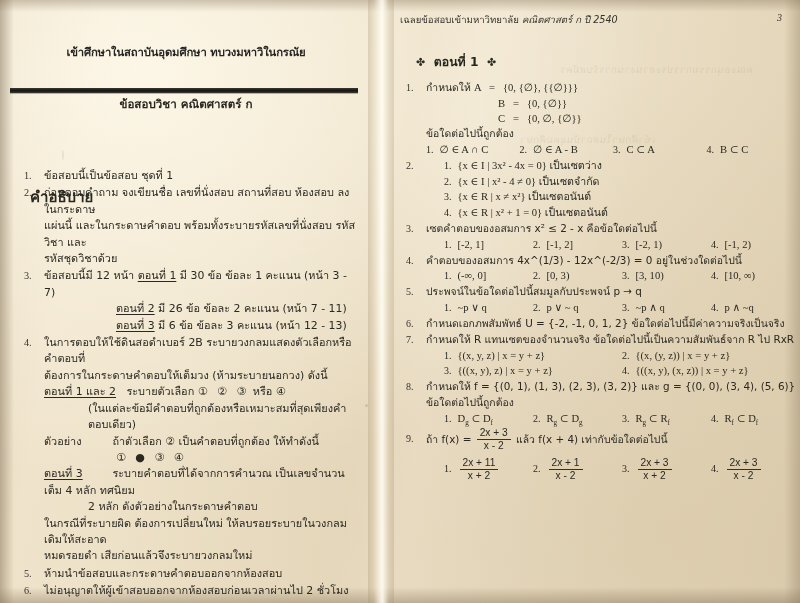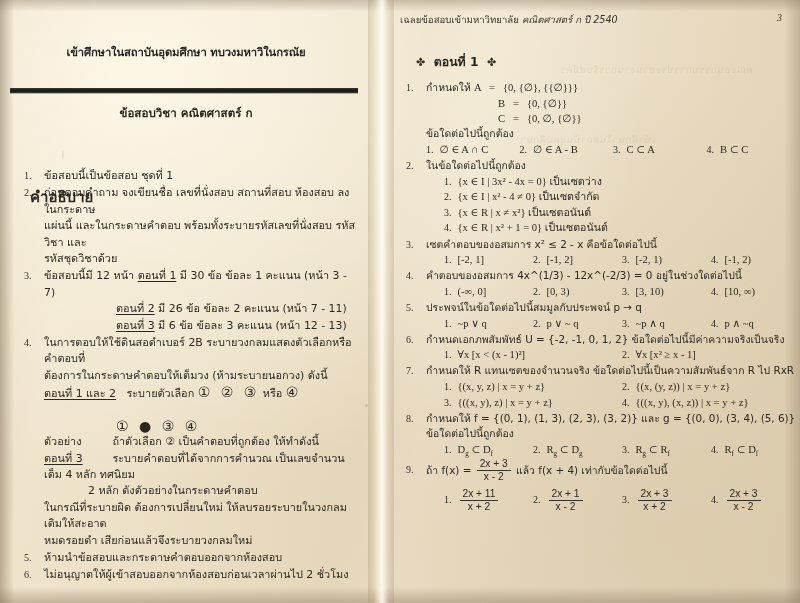--- a/index.html
+++ b/index.html
@@ -47,42 +47,42 @@
   .col-right{left:394px;width:406px;height:603px;}
 
   
   .title-block{position:absolute;left:18px;top:44px;width:336px;text-align:center;}
   .t-line{font-weight:bold;font-size:11.3px;letter-spacing:-0.15px;line-height:17px;color:#262522;}
   .rule{
     position:absolute;left:10px;top:88px;width:348px;height:5px;
     background:linear-gradient(180deg,#3a3833,#15140f 55%,#3d3b35);
     box-shadow:0 1px 0 rgba(70,62,48,.35);
   }
-  .subject{position:absolute;left:18px;top:104px;width:336px;text-align:center;
+  .subject{position:absolute;left:18px;top:95px;width:336px;text-align:center;
     font-weight:bold;font-size:11.6px;color:#28271f;}
   .kam{position:absolute;left:30px;top:148px;font-weight:bold;font-size:15px;color:#282720;margin-top:37px;}
 
   ol.instructions{
     position:absolute;left:16px;top:168px;width:340px;
     margin:0;padding:0;list-style:none;
   }
   ol.instructions > li{
     position:relative;padding-left:28px;margin-bottom:1px;
     font-size:10.9px;line-height:16.4px;color:#2a2821;
   }
   ol.instructions > li > .num{
     position:absolute;left:8px;top:0;font-size:10.2px;color:#35332c;
     font-family:"Liberation Serif","DejaVu Serif",serif;
   }
   .ln{display:block;}
   .indent-1{padding-left:72px;}
   .indent-2{padding-left:44px;}
   .indent-3{padding-left:72px;}
   .ul{text-decoration:underline;text-underline-offset:2px;}
-  .circ{font-size:14px;letter-spacing:3px;margin-top:15px;}
+  .circ{font-size:11px;letter-spacing:3px;}
   .lbl{display:inline-block;min-width:58px;}
 
   
   .rhead{position:absolute;left:6px;top:12px;font-size:9.6px;color:#35322b;white-space:nowrap;}
   .rhead .italic{font-style:italic;}
   .pageno{position:absolute;right:18px;top:12px;font-size:10px;font-style:italic;
     color:#3a372f;font-family:"Liberation Serif","DejaVu Serif",serif;}
   .part{position:absolute;left:22px;top:52px;font-weight:bold;font-size:12.3px;color:#26251e;}
   .diamond{color:#2e2c24;font-size:11px;}
 
@@ -165,25 +165,26 @@
         <span class="num">4.</span>
         <span class="ln">ในการตอบให้ใช้ดินสอดำเบอร์  2B   ระบายวงกลมแสดงตัวเลือกหรือคำตอบที่</span>
         <span class="ln">ต้องการในกระดาษคำตอบให้เต็มวง (ห้ามระบายนอกวง) ดังนี้</span>
         <span class="ln">
           <span class="ul lbl">ตอนที่ 1 และ 2</span>
           &nbsp;&nbsp;<span>ระบายตัวเลือก</span>
           <span class="circ">①   ②   ③</span>
           <span>หรือ</span>
           <span class="circ">④</span>
         </span>
-        <span class="ln indent-3 circ">①    ●    ③    ④</span>
+        <span class="ln indent-2">(ในแต่ละข้อมีคำตอบที่ถูกต้องหรือเหมาะสมที่สุดเพียงคำตอบเดียว)</span>
         <span class="ln">
           <span class="lbl">ตัวอย่าง</span>
           &nbsp;&nbsp;<span>ถ้าตัวเลือก  ②  เป็นคำตอบที่ถูกต้อง ให้ทำดังนี้</span>
         </span>
+        <span class="ln indent-3 circ">①    ●    ③    ④</span>
         <span class="ln">
           <span class="ul lbl">ตอนที่ 3</span>
           &nbsp;&nbsp;<span>ระบายคำตอบที่ได้จากการคำนวณ เป็นเลขจำนวนเต็ม 4 หลัก ทศนิยม</span>
         </span>
         <span class="ln indent-2">2 หลัก ดังตัวอย่างในกระดาษคำตอบ</span>
         <span class="ln">ในกรณีที่ระบายผิด ต้องการเปลี่ยนใหม่ ให้ลบรอยระบายในวงกลมเดิมให้สะอาด</span>
         <span class="ln">หมดรอยดำ เสียก่อนแล้วจึงระบายวงกลมใหม่</span>
       </li>
 
       <li>
@@ -227,21 +228,20 @@
         <span class="ln choices c4">
           <span><span class="ch-n">1.</span><span class="math">∅ ∈ A ∩ C</span></span>
           <span><span class="ch-n">2.</span><span class="math">∅ ∈ A - B</span></span>
           <span><span class="ch-n">3.</span><span class="math">C ⊂ A</span></span>
           <span><span class="ch-n">4.</span><span class="math">B ⊂ C</span></span>
         </span>
       </li>
 
       <li>
         <span class="qn">2.</span>
-        <span class="ln">ในข้อใดต่อไปนี้ถูกต้อง</span>
         <span class="ln" style="padding-left:18px"><span class="ch-n">1.</span><span class="math">{x ∈ I | 3x² - 4x = 0} เป็นเซตว่าง</span></span>
         <span class="ln" style="padding-left:18px"><span class="ch-n">2.</span><span class="math">{x ∈ I | x² - 4 ≠ 0} เป็นเซตจำกัด</span></span>
         <span class="ln" style="padding-left:18px"><span class="ch-n">3.</span><span class="math">{x ∈ R | x ≠ x²} เป็นเซตอนันต์</span></span>
         <span class="ln" style="padding-left:18px"><span class="ch-n">4.</span><span class="math">{x ∈ R | x² + 1 = 0} เป็นเซตอนันต์</span></span>
       </li>
 
       <li>
         <span class="qn">3.</span>
         <span class="ln">เซตคำตอบของอสมการ x² ≤ 2 - x คือข้อใดต่อไปนี้</span>
         <span class="ln choices c4" style="padding-left:18px">
@@ -270,24 +270,20 @@
           <span><span class="ch-n">1.</span><span class="math">~p ∨ q</span></span>
           <span><span class="ch-n">2.</span><span class="math">p ∨ ~ q</span></span>
           <span><span class="ch-n">3.</span><span class="math">~p ∧ q</span></span>
           <span><span class="ch-n">4.</span><span class="math">p ∧ ~q</span></span>
         </span>
       </li>
 
       <li>
         <span class="qn">6.</span>
         <span class="ln">กำหนดเอกภพสัมพัทธ์ U = {-2, -1, 0, 1, 2} ข้อใดต่อไปนี้มีค่าความจริงเป็นจริง</span>
-        <span class="ln choices c2" style="padding-left:18px">
-          <span><span class="ch-n">1.</span><span class="math">∀x [x &lt; (x - 1)²]</span></span>
-          <span><span class="ch-n">2.</span><span class="math">∀x [x² ≥ x - 1]</span></span>
-        </span>
       </li>
 
       <li>
         <span class="qn">7.</span>
         <span class="ln">กำหนดให้ R แทนเซตของจำนวนจริง ข้อใดต่อไปนี้เป็นความสัมพันธ์จาก R ไป RxR</span>
         <span class="ln choices c2" style="padding-left:18px">
           <span><span class="ch-n">1.</span><span class="math">{(x, y, z) | x = y + z}</span></span>
           <span><span class="ch-n">2.</span><span class="math">{(x, (y, z)) | x = y + z}</span></span>
         </span>
         <span class="ln choices c2" style="padding-left:18px">

